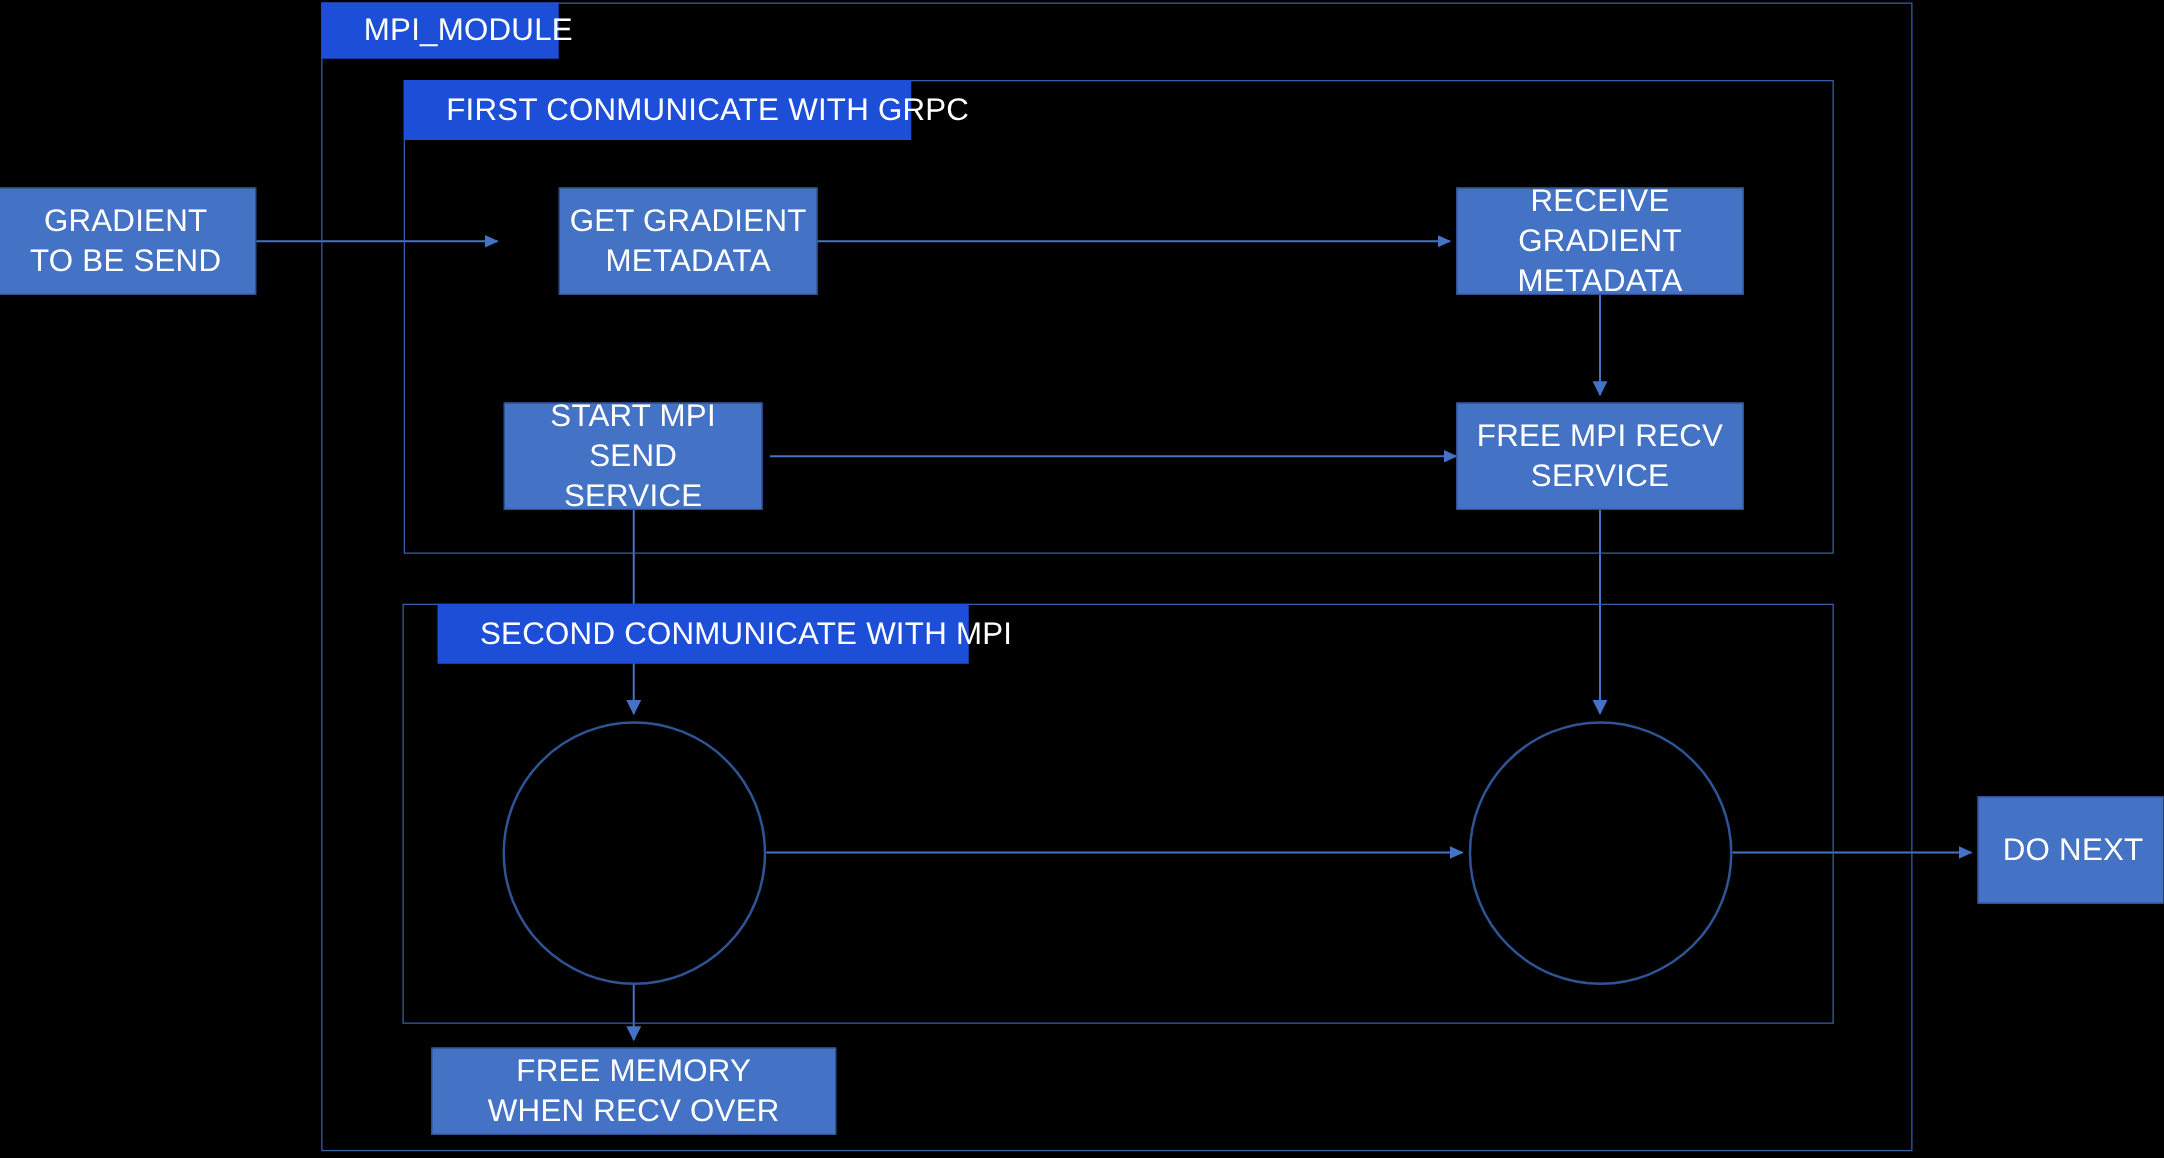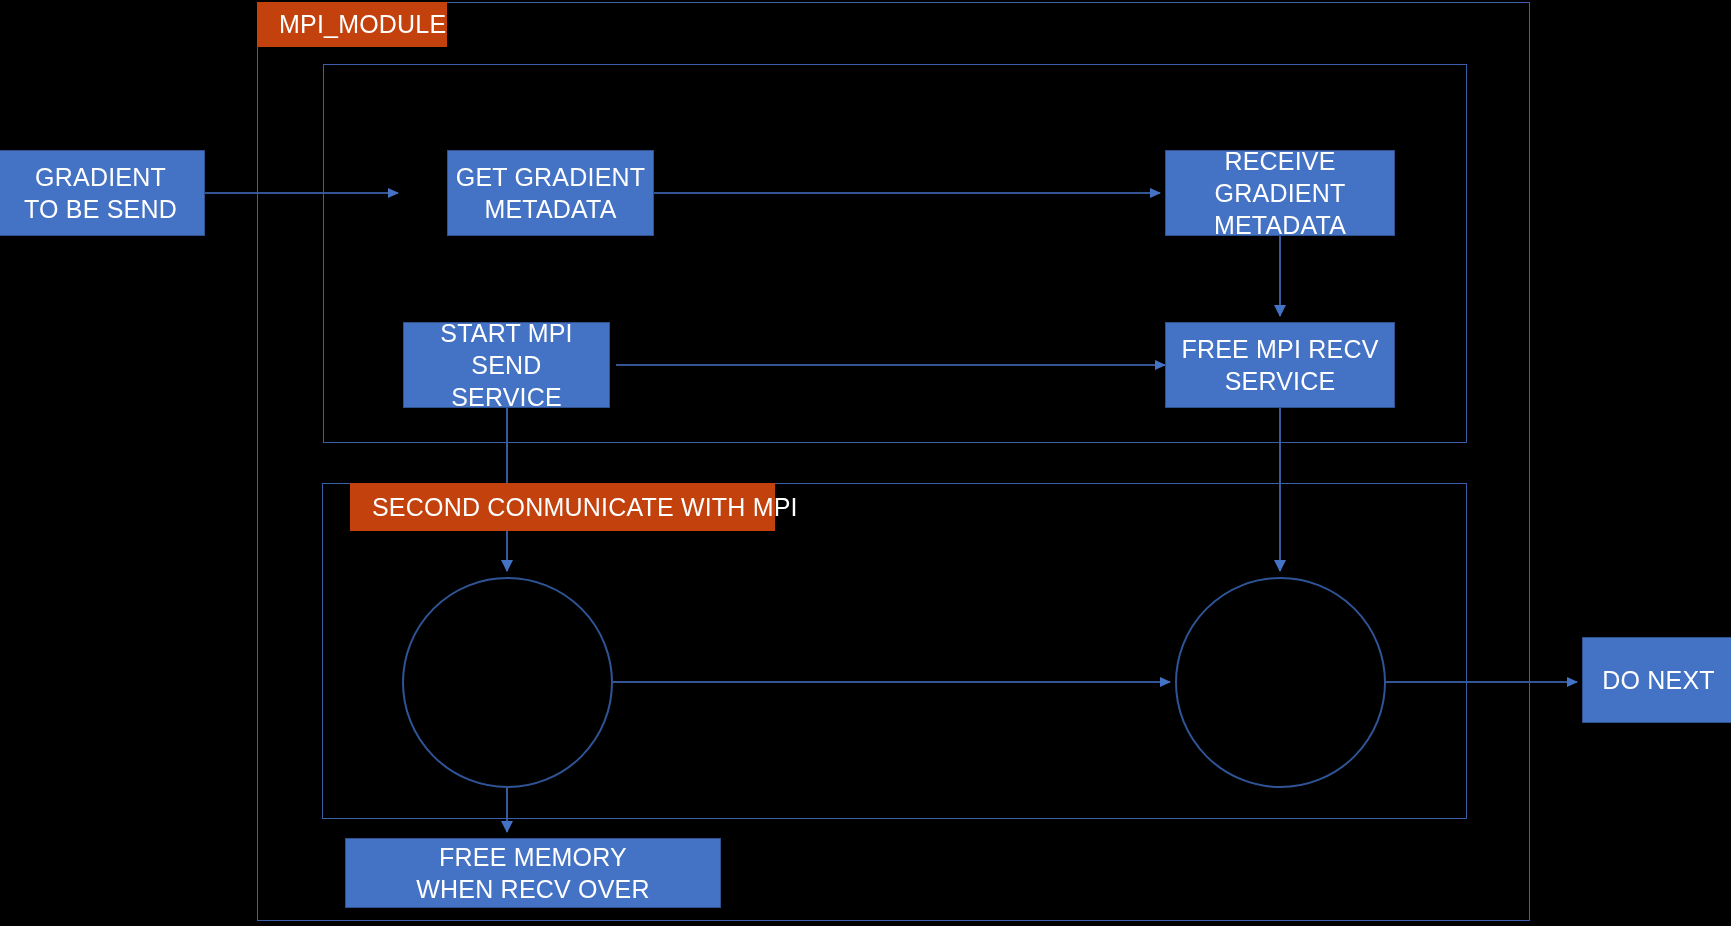--- a/index.html
+++ b/index.html
@@ -33,29 +33,29 @@
     justify-content: center;
     text-align: center;
     font-size: 25px;
     line-height: 1.28;
     letter-spacing: 0.2px;
     box-sizing: border-box;
     white-space: pre-line;
   }
   .grouplabel {
     position: absolute;
-    background: #c2410c;
+    background: #1d4ed8;
     color: #FFFFFF;
     display: flex;
     align-items: center;
     justify-content: flex-start;
     font-size: 25px;
     letter-spacing: 0.2px;
     box-sizing: border-box;
-    padding-left: 22px;
+    padding-left: 34px;
     white-space: nowrap;
   }
   .frame {
     position: absolute;
     border: 1px solid #3a5fa8;
     box-sizing: border-box;
     background: transparent;
   }
   .circle-node {
     position: absolute;
@@ -99,20 +99,21 @@
 
       <line x1="1386" y1="682" x2="1577" y2="682" marker-end="url(#arrowR)"></line>
     </g>
   </svg>
 
   <div class="frame" style="left:257px; top:2px; width:1273px; height:919px;"></div>
   <div class="frame" style="left:323px; top:64px; width:1144px; height:379px;"></div>
   <div class="frame" style="left:322px; top:483px; width:1145px; height:336px;"></div>
 
   <div class="grouplabel" style="left:257px; top:2px; width:190px; height:45px;">MPI_MODULE</div>
+  <div class="grouplabel" style="left:323px; top:64px; width:406px; height:48px;">FIRST CONMUNICATE WITH GRPC</div>
   <div class="grouplabel" style="left:322px; top:483px; width:425px; height:48px;margin-left:28px;">SECOND CONMUNICATE WITH MPI</div>
 
   <div class="node" style="left:-4px; top:150px; width:209px; height:86px;">GRADIENT
 TO BE SEND</div>
 
   <div class="node" style="left:403px; top:150px; width:207px; height:86px;margin-left:44px;">GET GRADIENT
 METADATA</div>
 
   <div class="node" style="left:1165px; top:150px; width:230px; height:86px;">RECEIVE GRADIENT
 METADATA</div>
@@ -120,18 +121,18 @@
   <div class="node" style="left:403px; top:322px; width:207px; height:86px;">START MPI SEND
 SERVICE</div>
 
   <div class="node" style="left:1165px; top:322px; width:230px; height:86px;">FREE MPI RECV
 SERVICE</div>
 
   <div class="circle-node" style="left:402px; top:577px; width:211px; height:211px;"></div>
 
   <div class="circle-node" style="left:1175px; top:577px; width:211px; height:211px;"></div>
 
-  <div class="node" style="left:345px; top:838px; width:376px; height:70px;">FREE MEMORY
+  <div class="node" style="left:345px; top:838px; width:324px; height:70px;">FREE MEMORY
 WHEN RECV OVER</div>
 
   <div class="node" style="left:1582px; top:637px; width:153px; height:86px;">DO NEXT</div>
 
 </div>
 
 </body></html>

